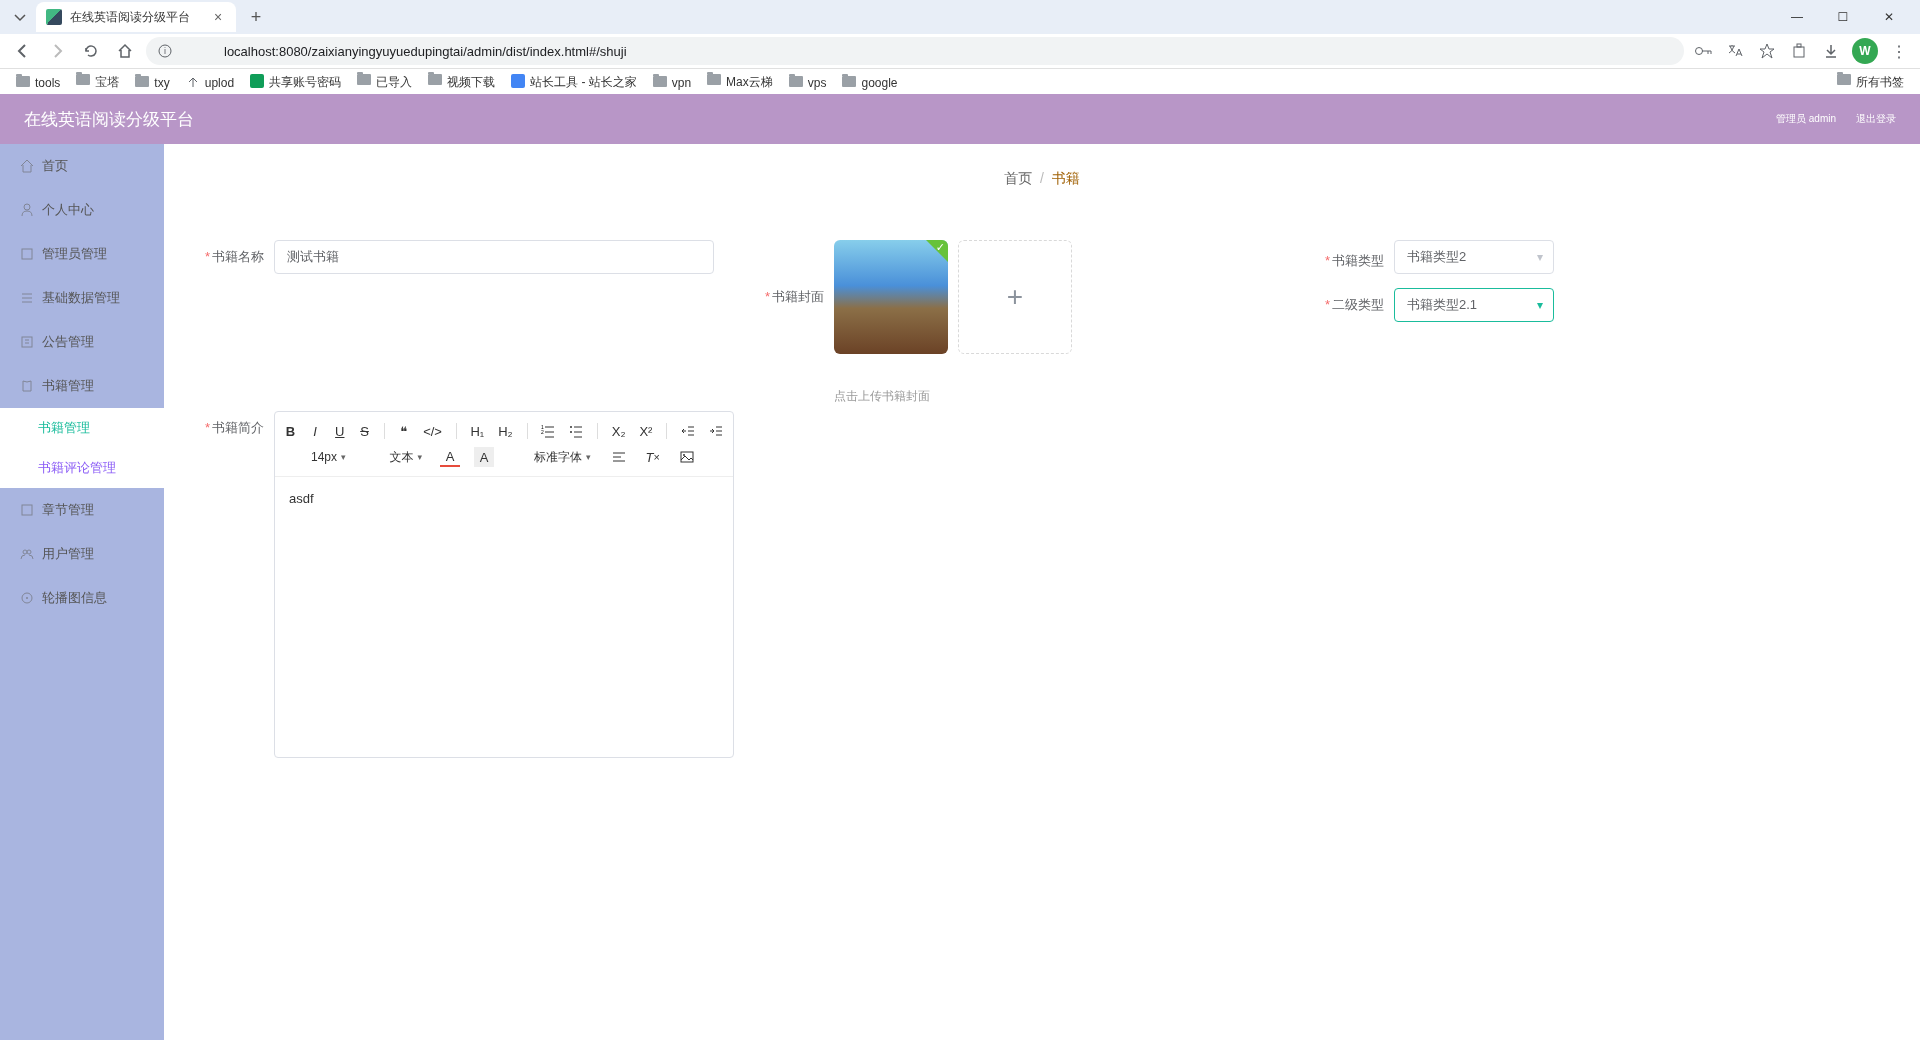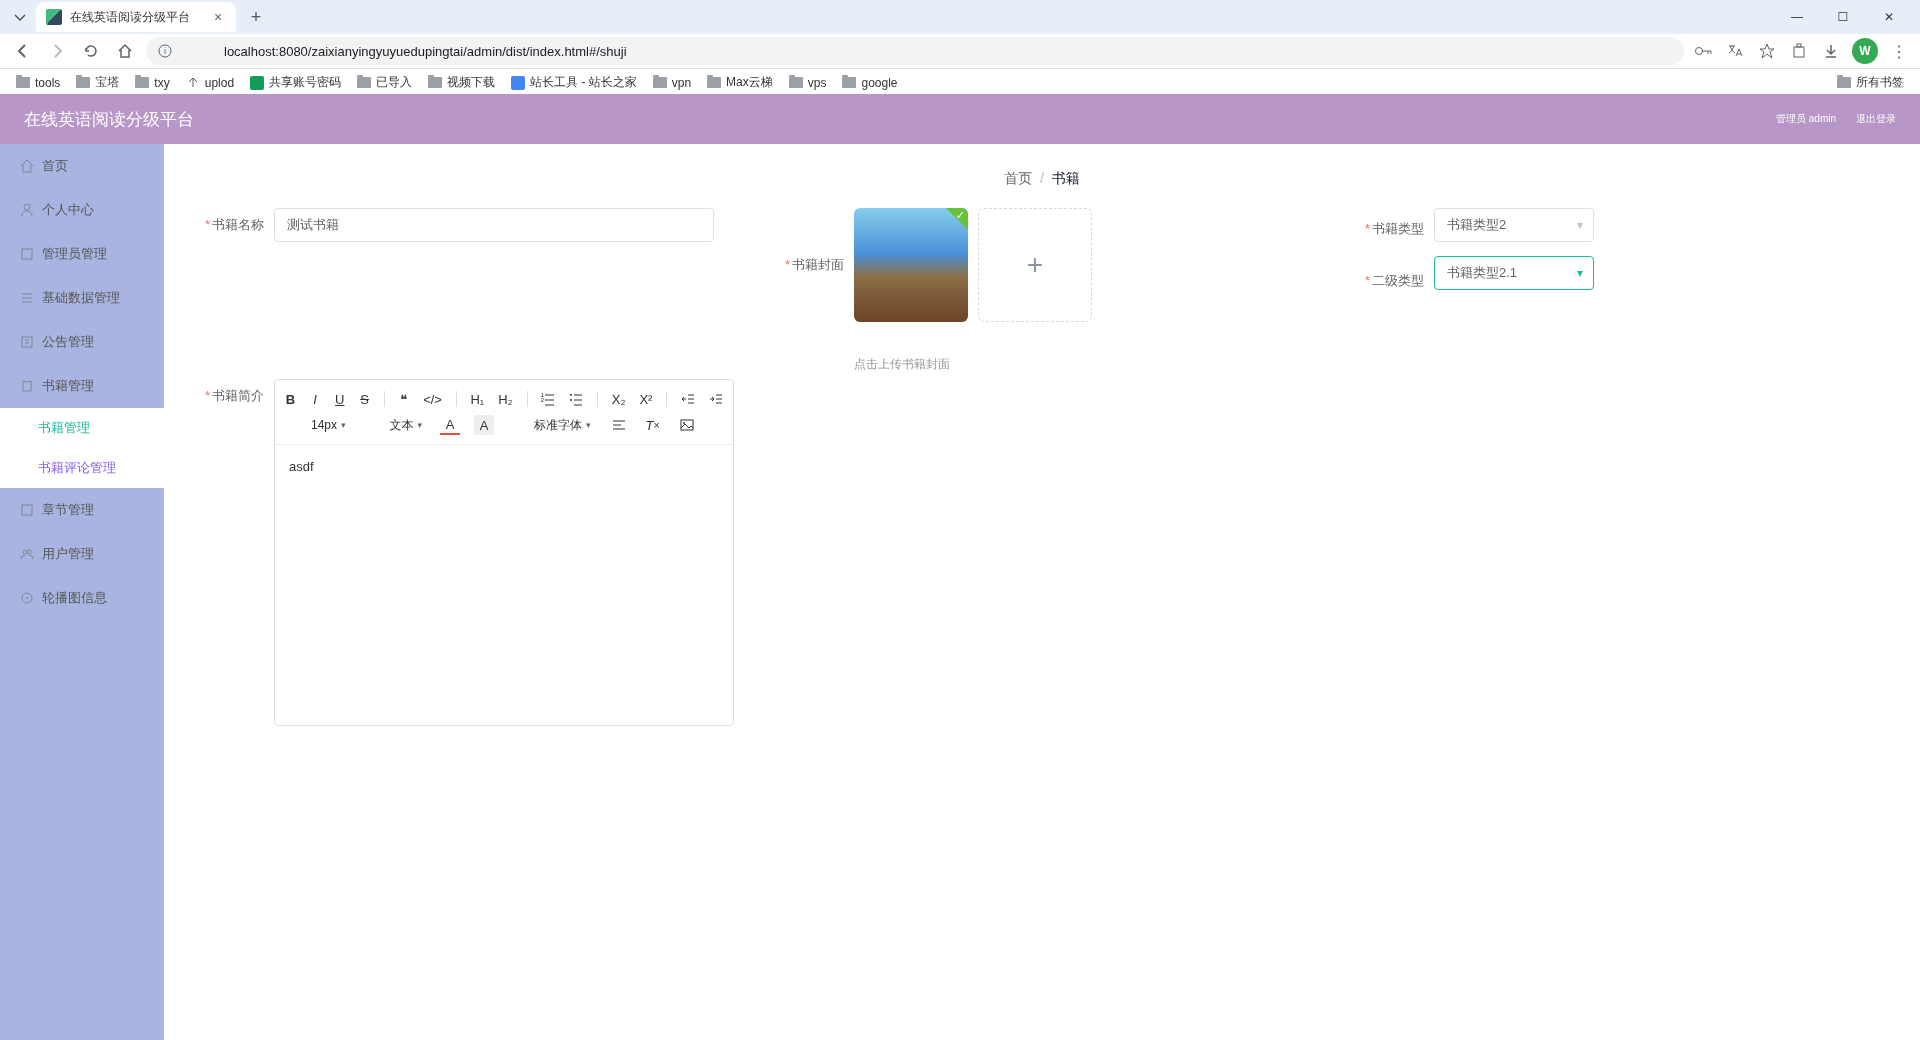--- a/index.html
+++ b/index.html
@@ -19,21 +19,21 @@
 
 .addr-bar { height: 34px; display: flex; align-items: center; padding: 0 10px; gap: 8px; background: #fff; }
 .nav-btn { width: 26px; height: 26px; display: flex; align-items: center; justify-content: center; color: #5f6368; cursor: pointer; border-radius: 50%; }
 .url-box { flex: 1; height: 28px; background: #f1f3f4; border-radius: 14px; display: flex; align-items: center; padding: 0 12px; font-size: 13px; color: #5f6368; gap: 8px; }
 .url-text { color: #202124; padding-left: 44px; }
 .addr-right { display: flex; gap: 10px; align-items: center; }
 .addr-icon { width: 22px; height: 22px; display: flex; align-items: center; justify-content: center; color: #5f6368; cursor: pointer; }
 .avatar-btn { width: 26px; height: 26px; border-radius: 50%; background: #34a853; color: #fff; display: flex; align-items: center; justify-content: center; font-size: 12px; font-weight: bold; }
 
 .bookmark-bar { height: 28px; display: flex; align-items: center; padding: 0 10px; gap: 4px; background: #fff; border-top: 1px solid #e0e0e0; font-size: 12px; }
-.bm-item { display: flex; align-items: center; gap: 5px; padding: 3px 6px; border-radius: 4px; cursor: pointer; color: #333; }
+.bm-item { display: flex; gap: 5px; padding: 3px 6px; border-radius: 4px; cursor: pointer; color: #333; }
 .bm-folder { width: 14px; height: 11px; background: #9aa0a6; border-radius: 1px; position: relative; }
 .bm-folder::before { content: ''; position: absolute; top: -2px; left: 0; width: 6px; height: 2px; background: #9aa0a6; border-radius: 1px 1px 0 0; }
 .bm-icon-g { width: 14px; height: 14px; background: #0f9d58; border-radius: 2px; }
 .bm-icon-b { width: 14px; height: 14px; background: #4285f4; border-radius: 2px; }
 .bm-right { margin-left: auto; }
 
 
 .app { position: absolute; top: 94px; left: 0; right: 0; bottom: 0; display: flex; flex-direction: column; }
 .app-header { height: 50px; background: #b896c7; display: flex; align-items: center; padding: 0 24px; color: #fff; }
 .app-title { font-size: 17px; font-weight: 500; }
@@ -43,23 +43,23 @@
 .app-body { flex: 1; display: flex; overflow: hidden; }
 .sidebar { width: 164px; background: #a9b5e0; display: flex; flex-direction: column; }
 .side-item { height: 44px; display: flex; align-items: center; padding: 0 20px; font-size: 13px; color: #555; cursor: pointer; gap: 8px; }
 .side-item.sub { padding-left: 38px; background: #fff; color: #8b5cf6; height: 40px; font-size: 13px; }
 .side-item.sub.active { color: #1abc9c; }
 .side-icon { width: 14px; height: 14px; opacity: 0.6; }
 
 .content { flex: 1; background: #fff; padding: 16px 20px; overflow: auto; position: relative; }
 .breadcrumb { text-align: center; padding: 10px 0 20px; font-size: 14px; color: #666; }
 .breadcrumb .sep { color: #bbb; margin: 0 4px; }
-.breadcrumb .current { color: #0f172a; }
-
-.form { display: flex; flex-wrap: wrap; gap: 0 40px; }
+.breadcrumb .current { color: #a16207; }
+
+.form { display: flex; flex-wrap: wrap; gap: 0 20px; margin-top: 32px; }
 .form-row { display: flex; align-items: flex-start; margin-bottom: 22px; }
 .form-row.left { width: 540px; }
 .form-row.right { width: 540px; }
 .form-label { width: 80px; text-align: right; font-size: 13px; color: #606266; padding-top: 8px; }
 .req { color: #f56c6c; margin-right: 2px; }
 .form-control { margin-left: 10px; }
 .text-input { height: 34px; border: 1px solid #dcdfe6; border-radius: 4px; padding: 12px 12px; font-size: 13px; color: #606266; outline: none; }
 .text-input.w440 { width: 440px; }
 .select-box { height: 34px; width: 160px; border: 1px solid #dcdfe6; border-radius: 4px; padding: 0 46px 0 12px; font-size: 13px; color: #606266; display: flex; align-items: center; position: relative; cursor: pointer; }
 .select-box.active { border-color: #1abc9c; }
@@ -332,21 +332,21 @@
         <div class="form-row right" style="flex-direction:column;gap:14px;margin-bottom:6px;">
           <div style="display:flex;align-items:center;">
             <div class="form-label"><span class="req">*</span><span>书籍类型</span></div>
             <div class="form-control">
               <div class="select-box">
                   <span>书籍类型2</span>
                   <span class="select-arrow">▾</span>
                 </div>
             </div>
           </div>
-          <div style="display:flex;align-items:flex-end;">
+          <div style="display:flex;align-items:flex-start;">
             <div class="form-label"><span class="req">*</span><span>二级类型</span></div>
             <div class="form-control">
               <div class="select-box active">
                   <span>书籍类型2.1</span>
                   <span class="select-arrow">▾</span>
                 </div>
             </div>
           </div>
         </div>
       </div>

